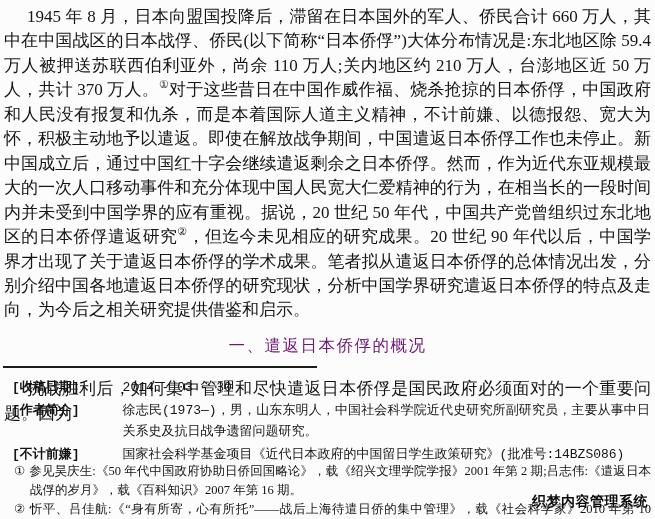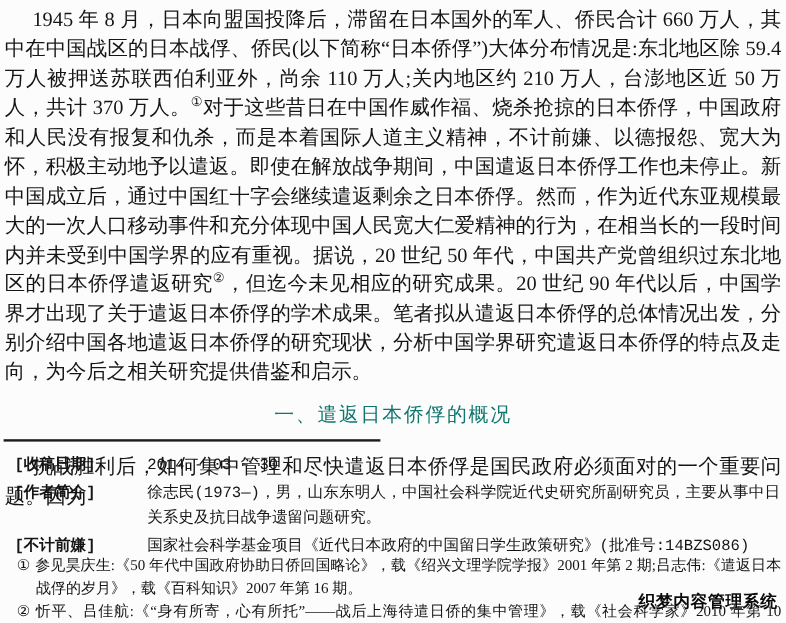--- a/index.html
+++ b/index.html
@@ -28,21 +28,21 @@
     font-size: 11px;
     vertical-align: super;
     line-height: 0;
   }
   .section-heading {
     margin-top: 11px;
     text-align: center;
     font-size: 16.5px;
     font-weight: 400;
     letter-spacing: 1.5px;
-    color: #0f766e;
+    color: #701a75;
   }
   .para2 {
     margin-top: 19px;
     text-indent: 23px;
   }
   .footnote-rule {
     position: absolute;
     top: 366px;
     left: 3px;
     width: 314px;

